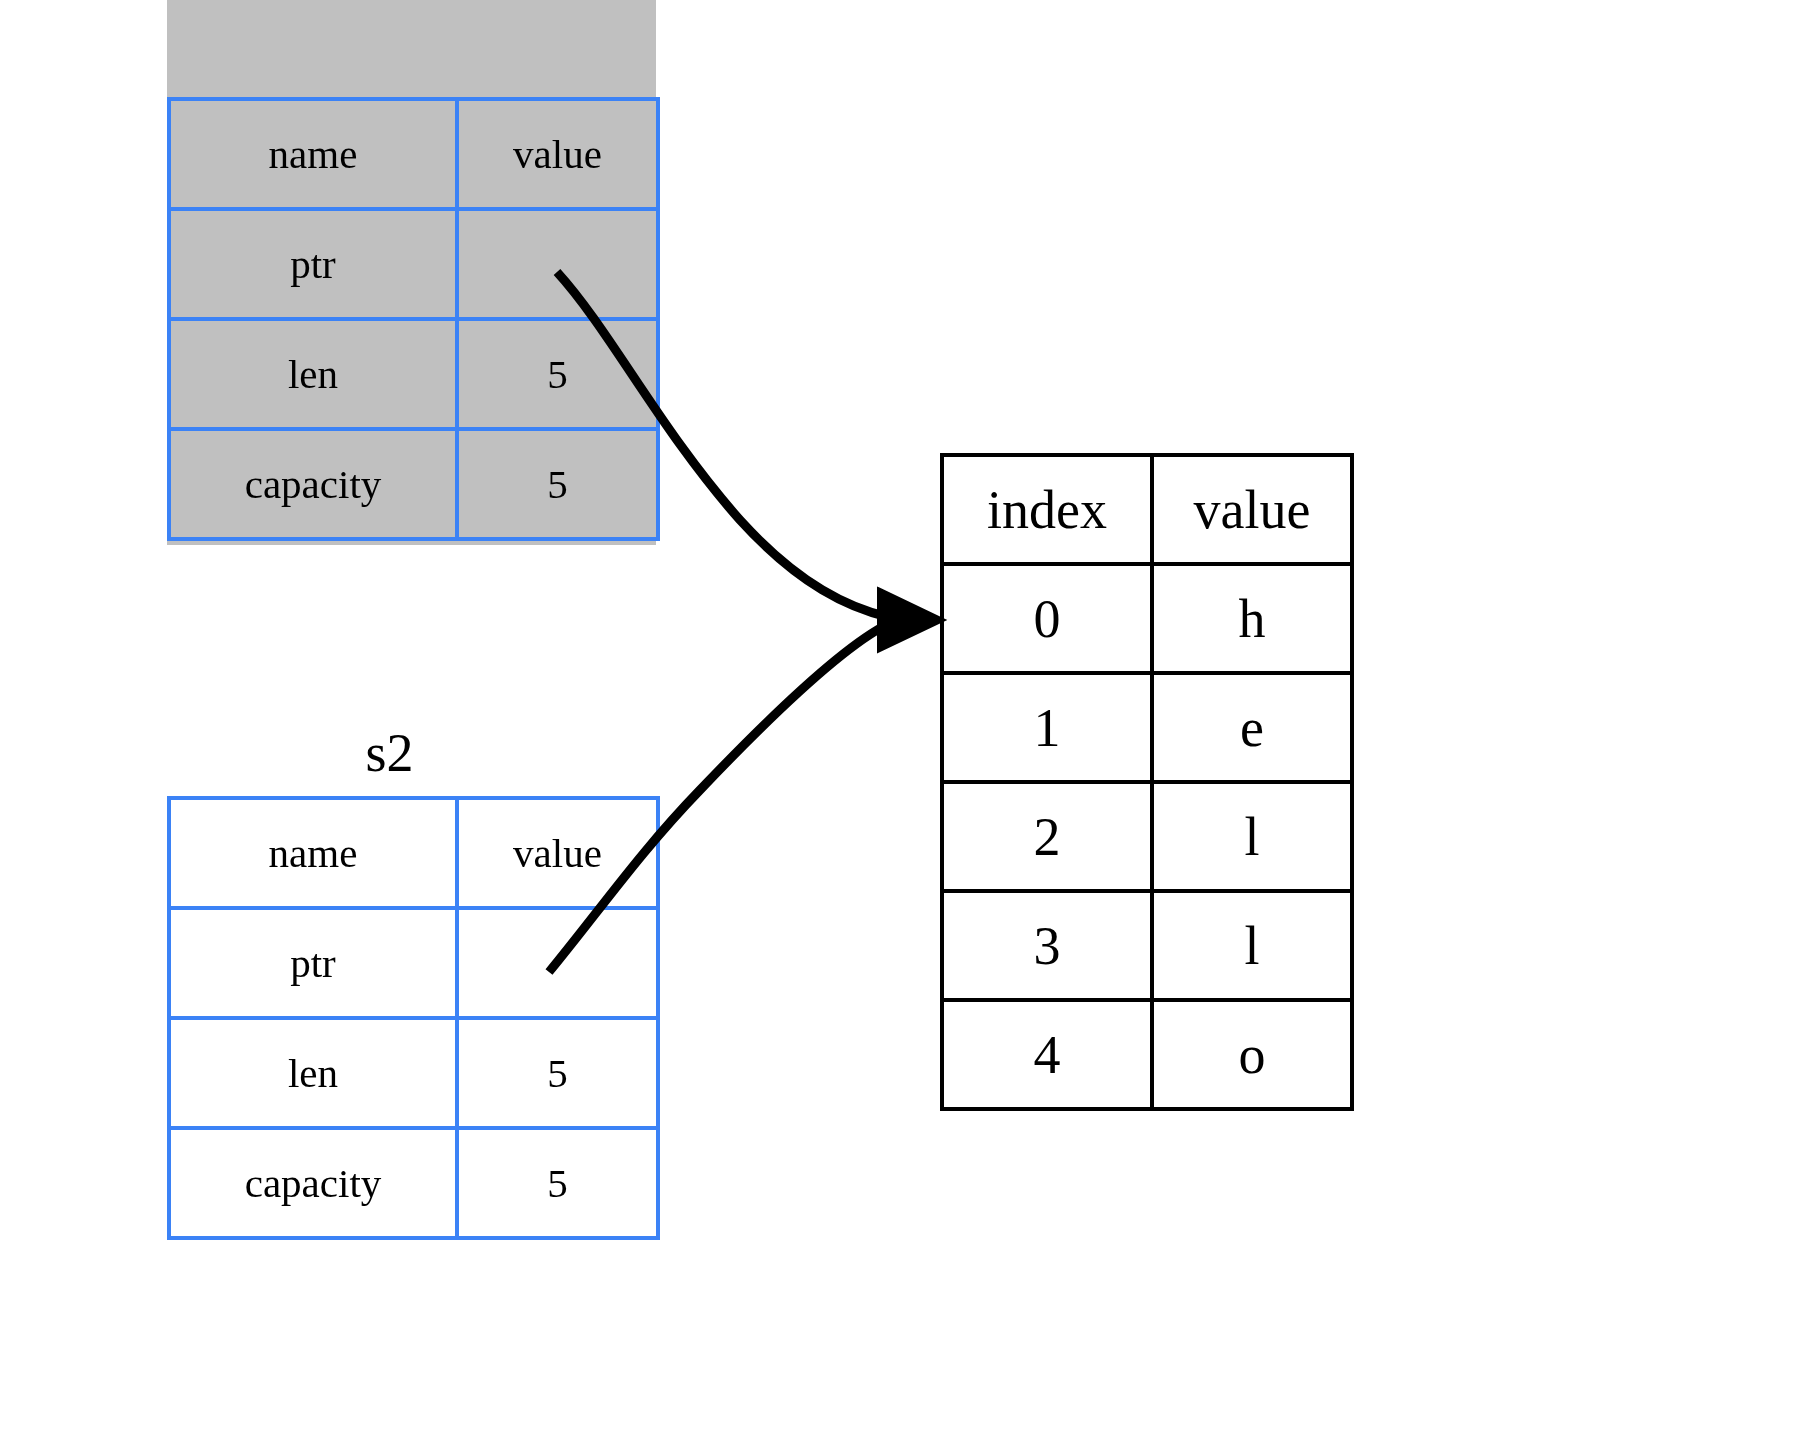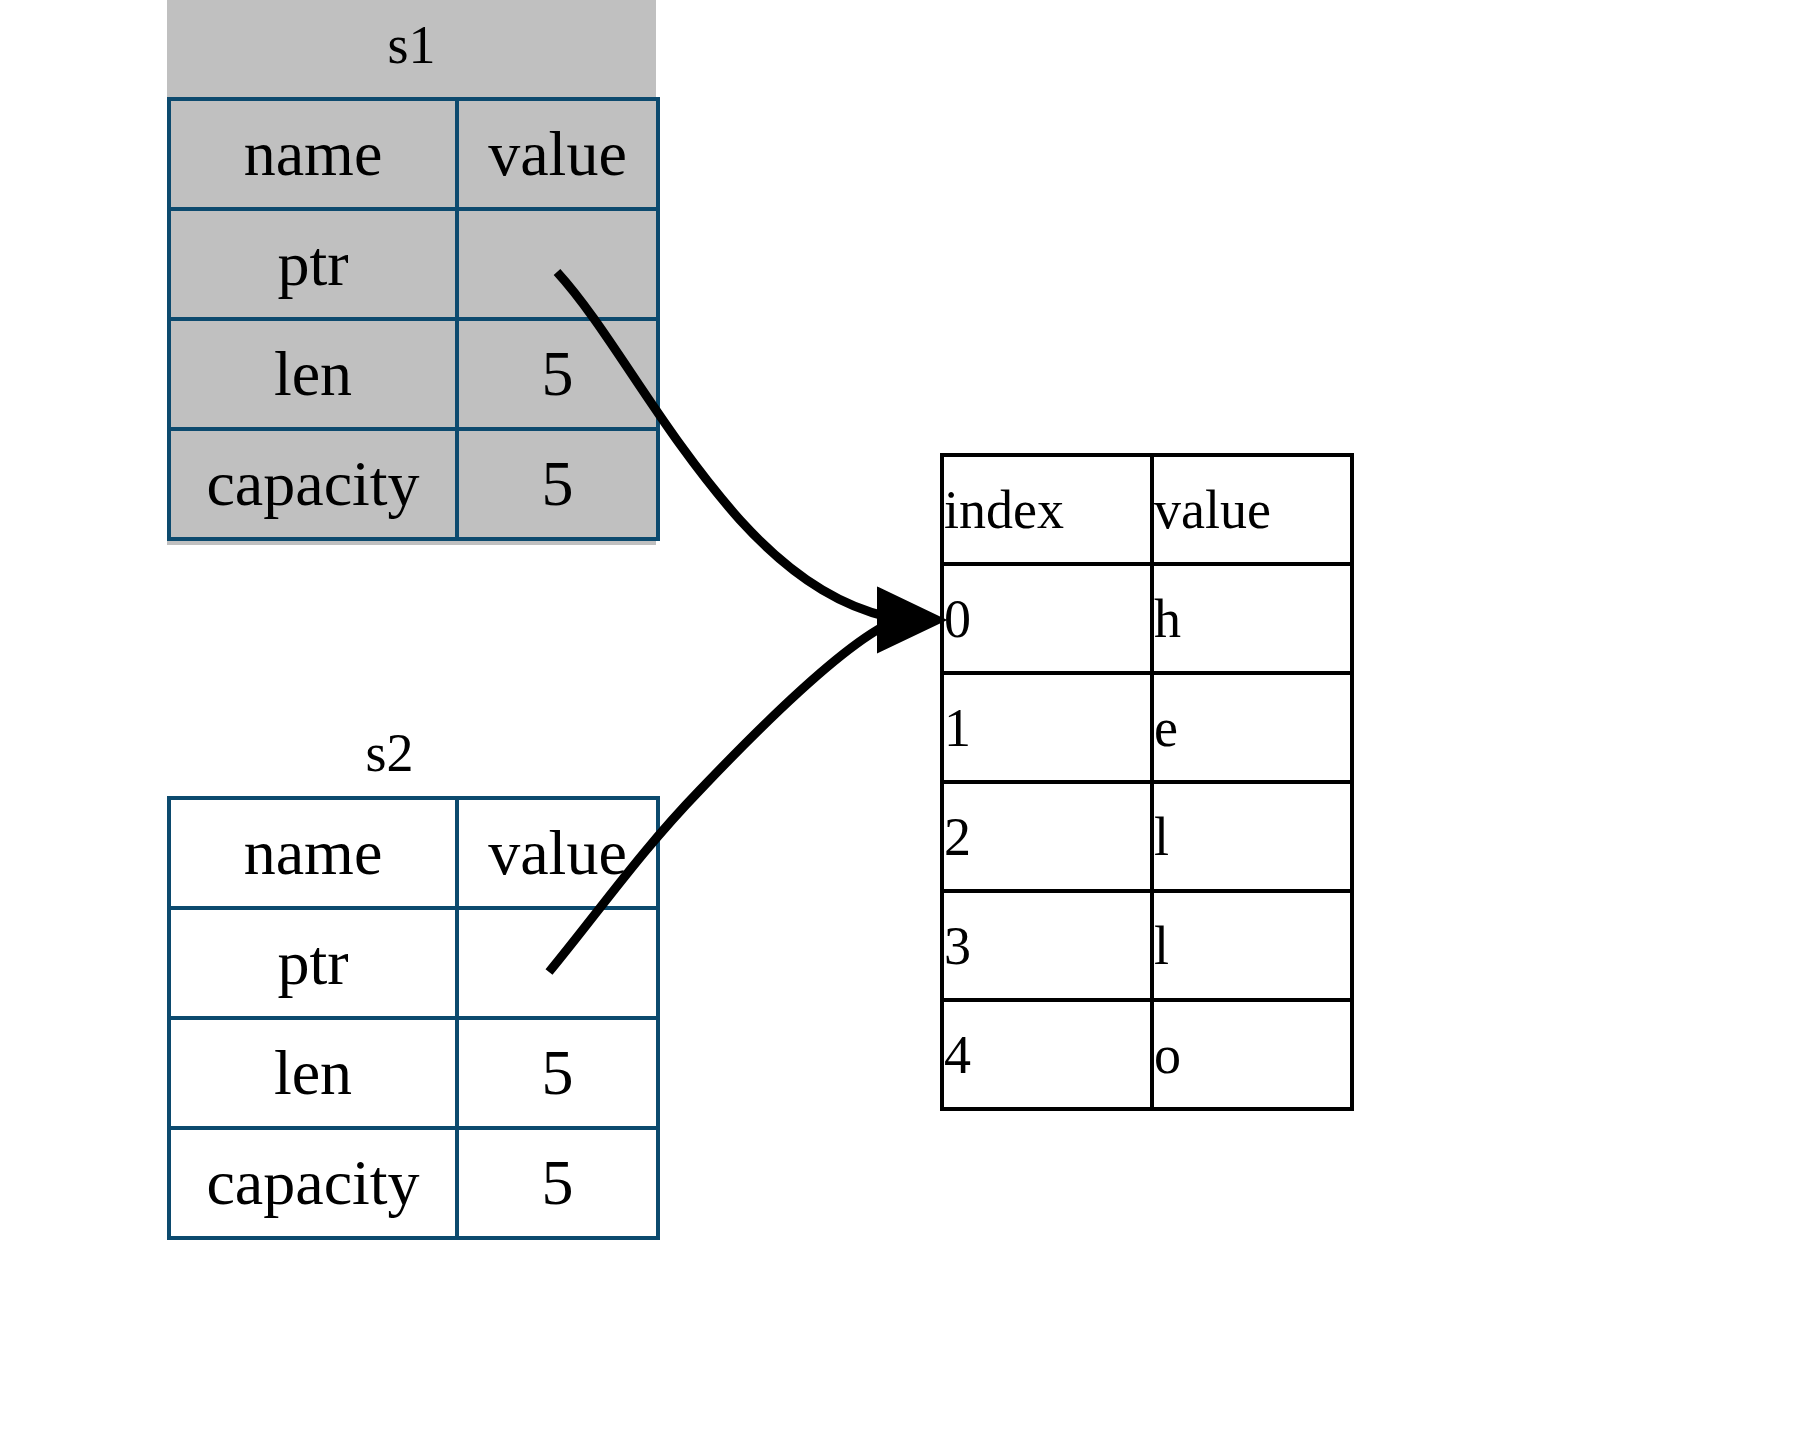--- a/index.html
+++ b/index.html
@@ -58,25 +58,25 @@
     position: absolute;
     left: 0px;
     width: 489px;
     border-collapse: collapse;
     table-layout: fixed;
   }
   #cluster-s1 .struct-table { top: 105px; }
   #cluster-s2 .struct-table { top: 96px; }
 
   .struct-table td {
-    border: 4px solid #0c4a6e;
+    border: 4px solid #3b82f6;
     height: 106px;
     text-align: center;
     vertical-align: middle;
-    font-size: 64px;
+    font-size: 41px;
     line-height: 1;
     color: #000000;
     padding: 0;
     background: transparent;
   }
   .struct-table col.c-name { width: 288px; }
   .struct-table col.c-val  { width: 201px; }
 
   
   #array-table {
@@ -84,20 +84,21 @@
     left: 940px;
     top: 453px;
     width: 410px;
     border-collapse: collapse;
     table-layout: fixed;
     background: #ffffff;
   }
   #array-table td {
     border: 4px solid #000000;
     height: 105px;
+    text-align: center;
     vertical-align: middle;
     font-size: 54px;
     line-height: 1;
     color: #000000;
     padding: 0;
     background: #ffffff;
   }
   #array-table col.c-idx { width: 210px; }
   #array-table col.c-val { width: 200px; }
 
@@ -109,21 +110,20 @@
     height: 1456px;
     pointer-events: none;
   }
 </style>
 </head>
 <body>
 
 <div id="stage">
 
   <div class="cluster" id="cluster-s1">
-    <div class="cluster-label">s1</div>
 
     <table class="struct-table">
       <colgroup>
           <col class="c-name">
           <col class="c-val">
         </colgroup>
       <tbody>
         <tr>
           <td>name</td>
           <td>value</td>

